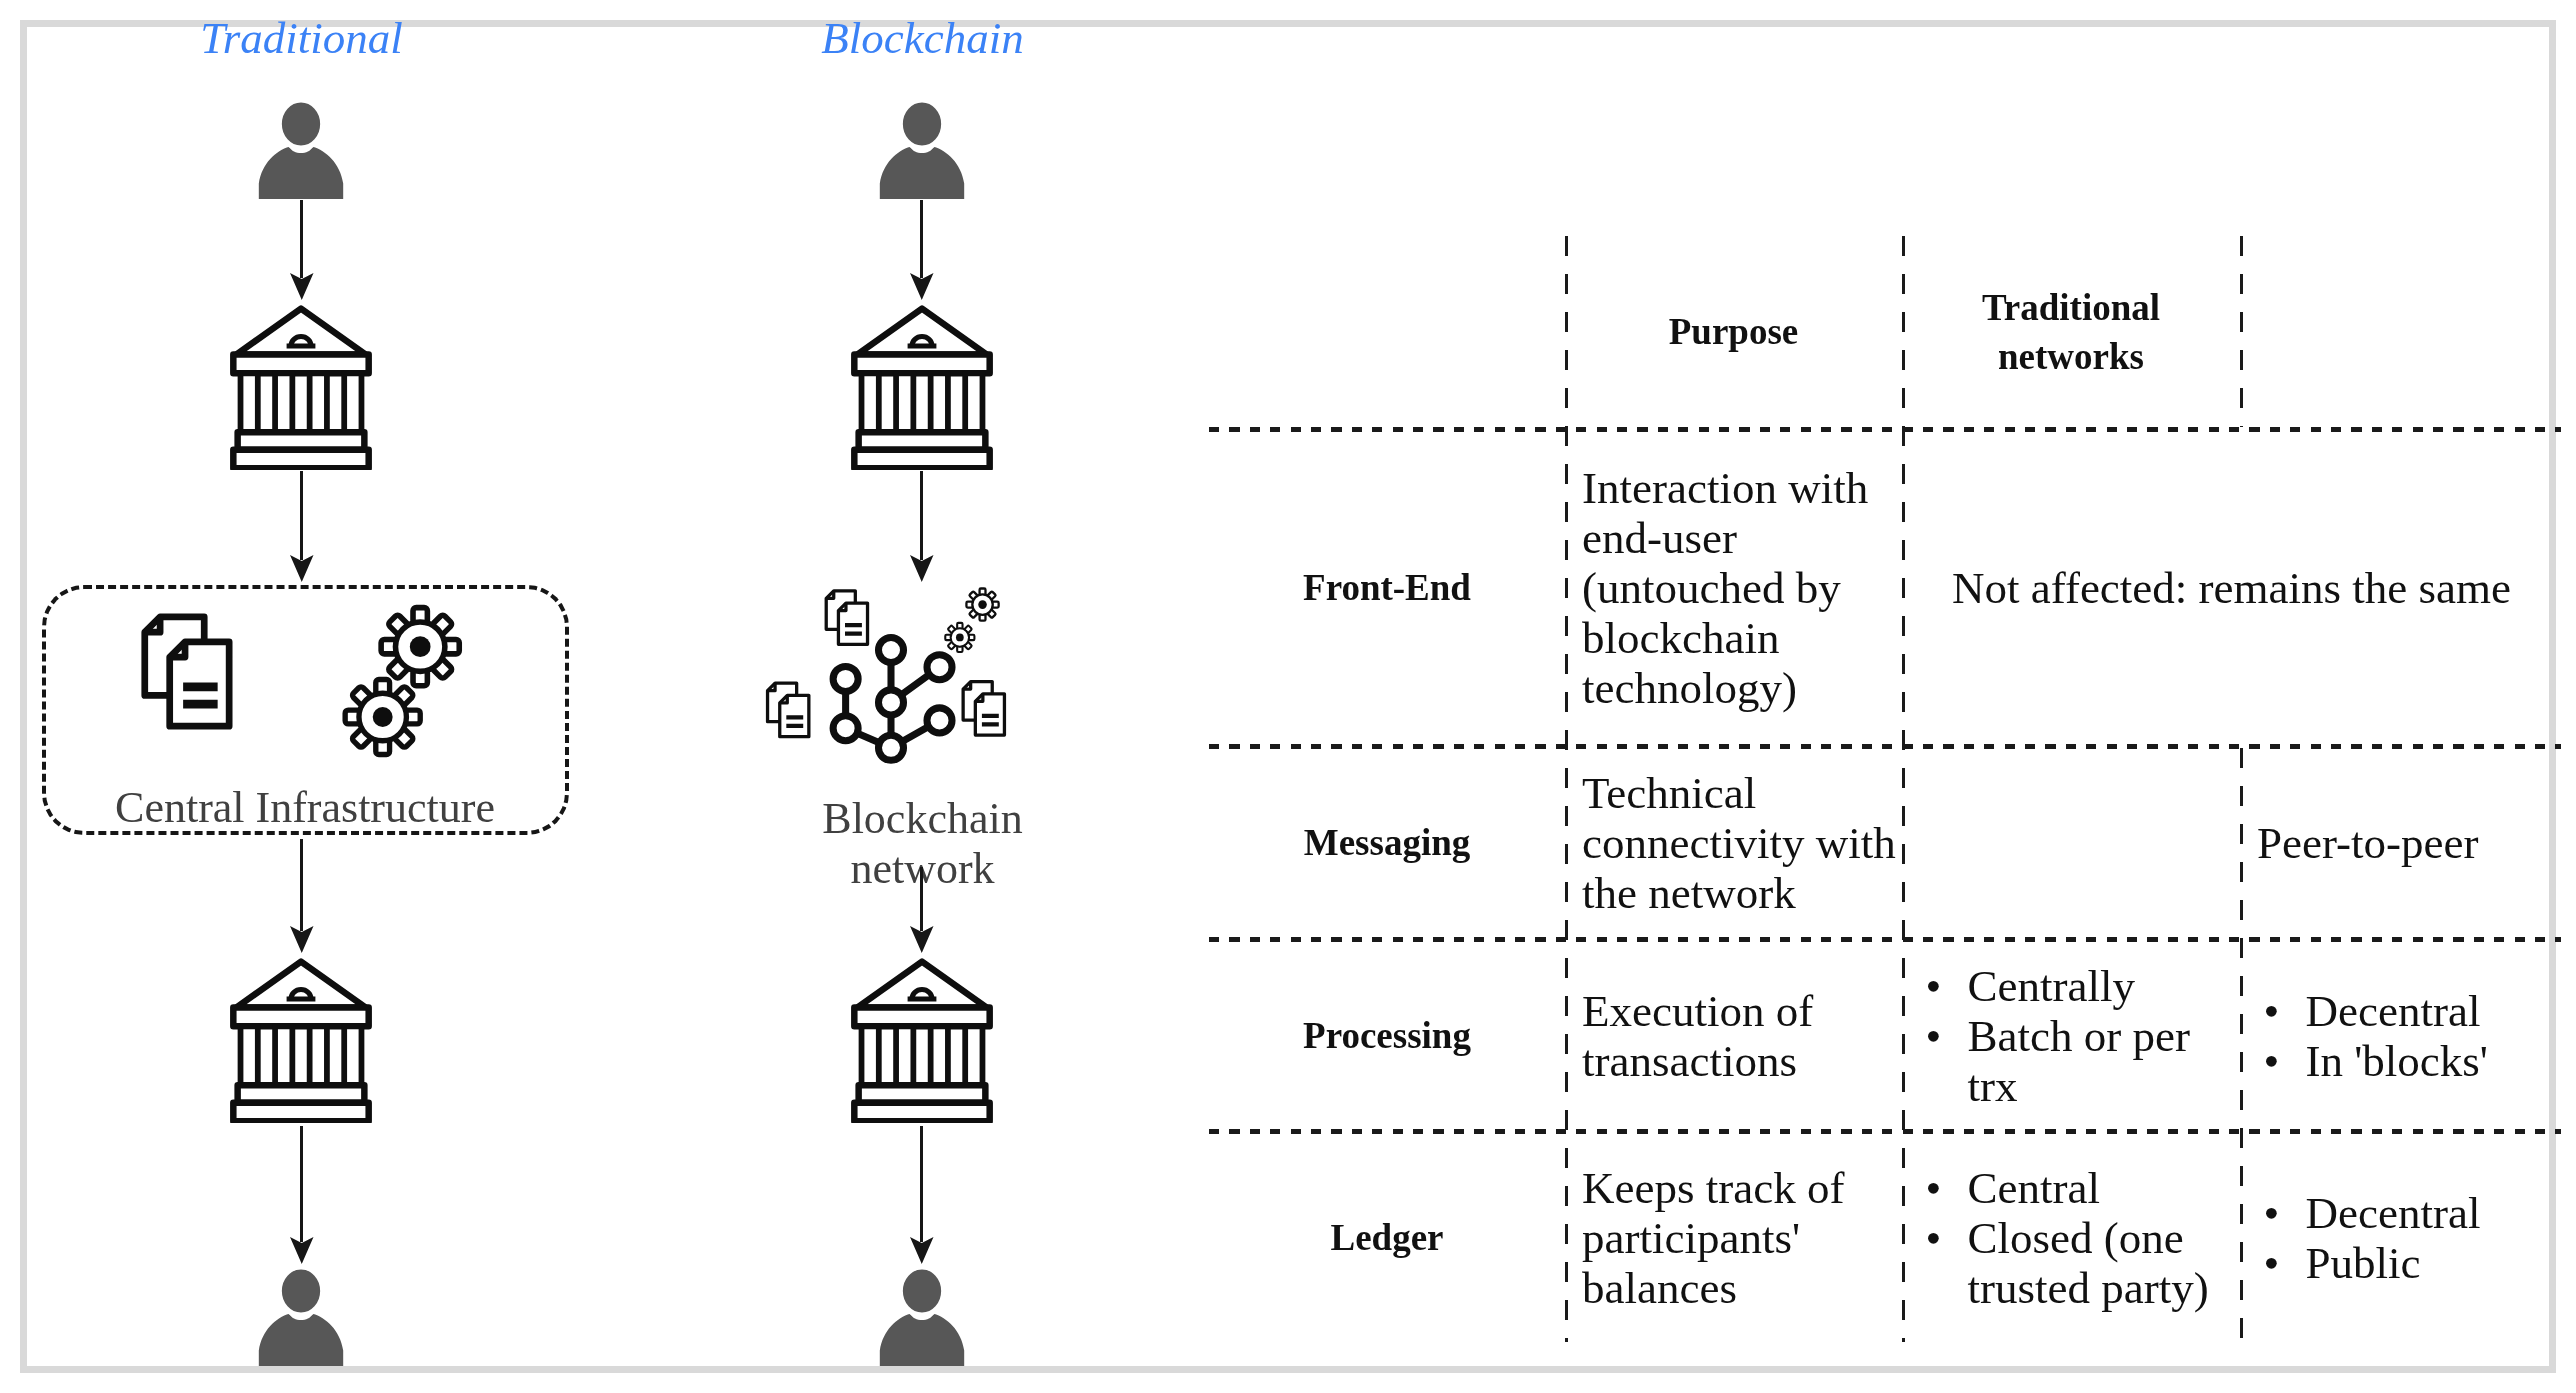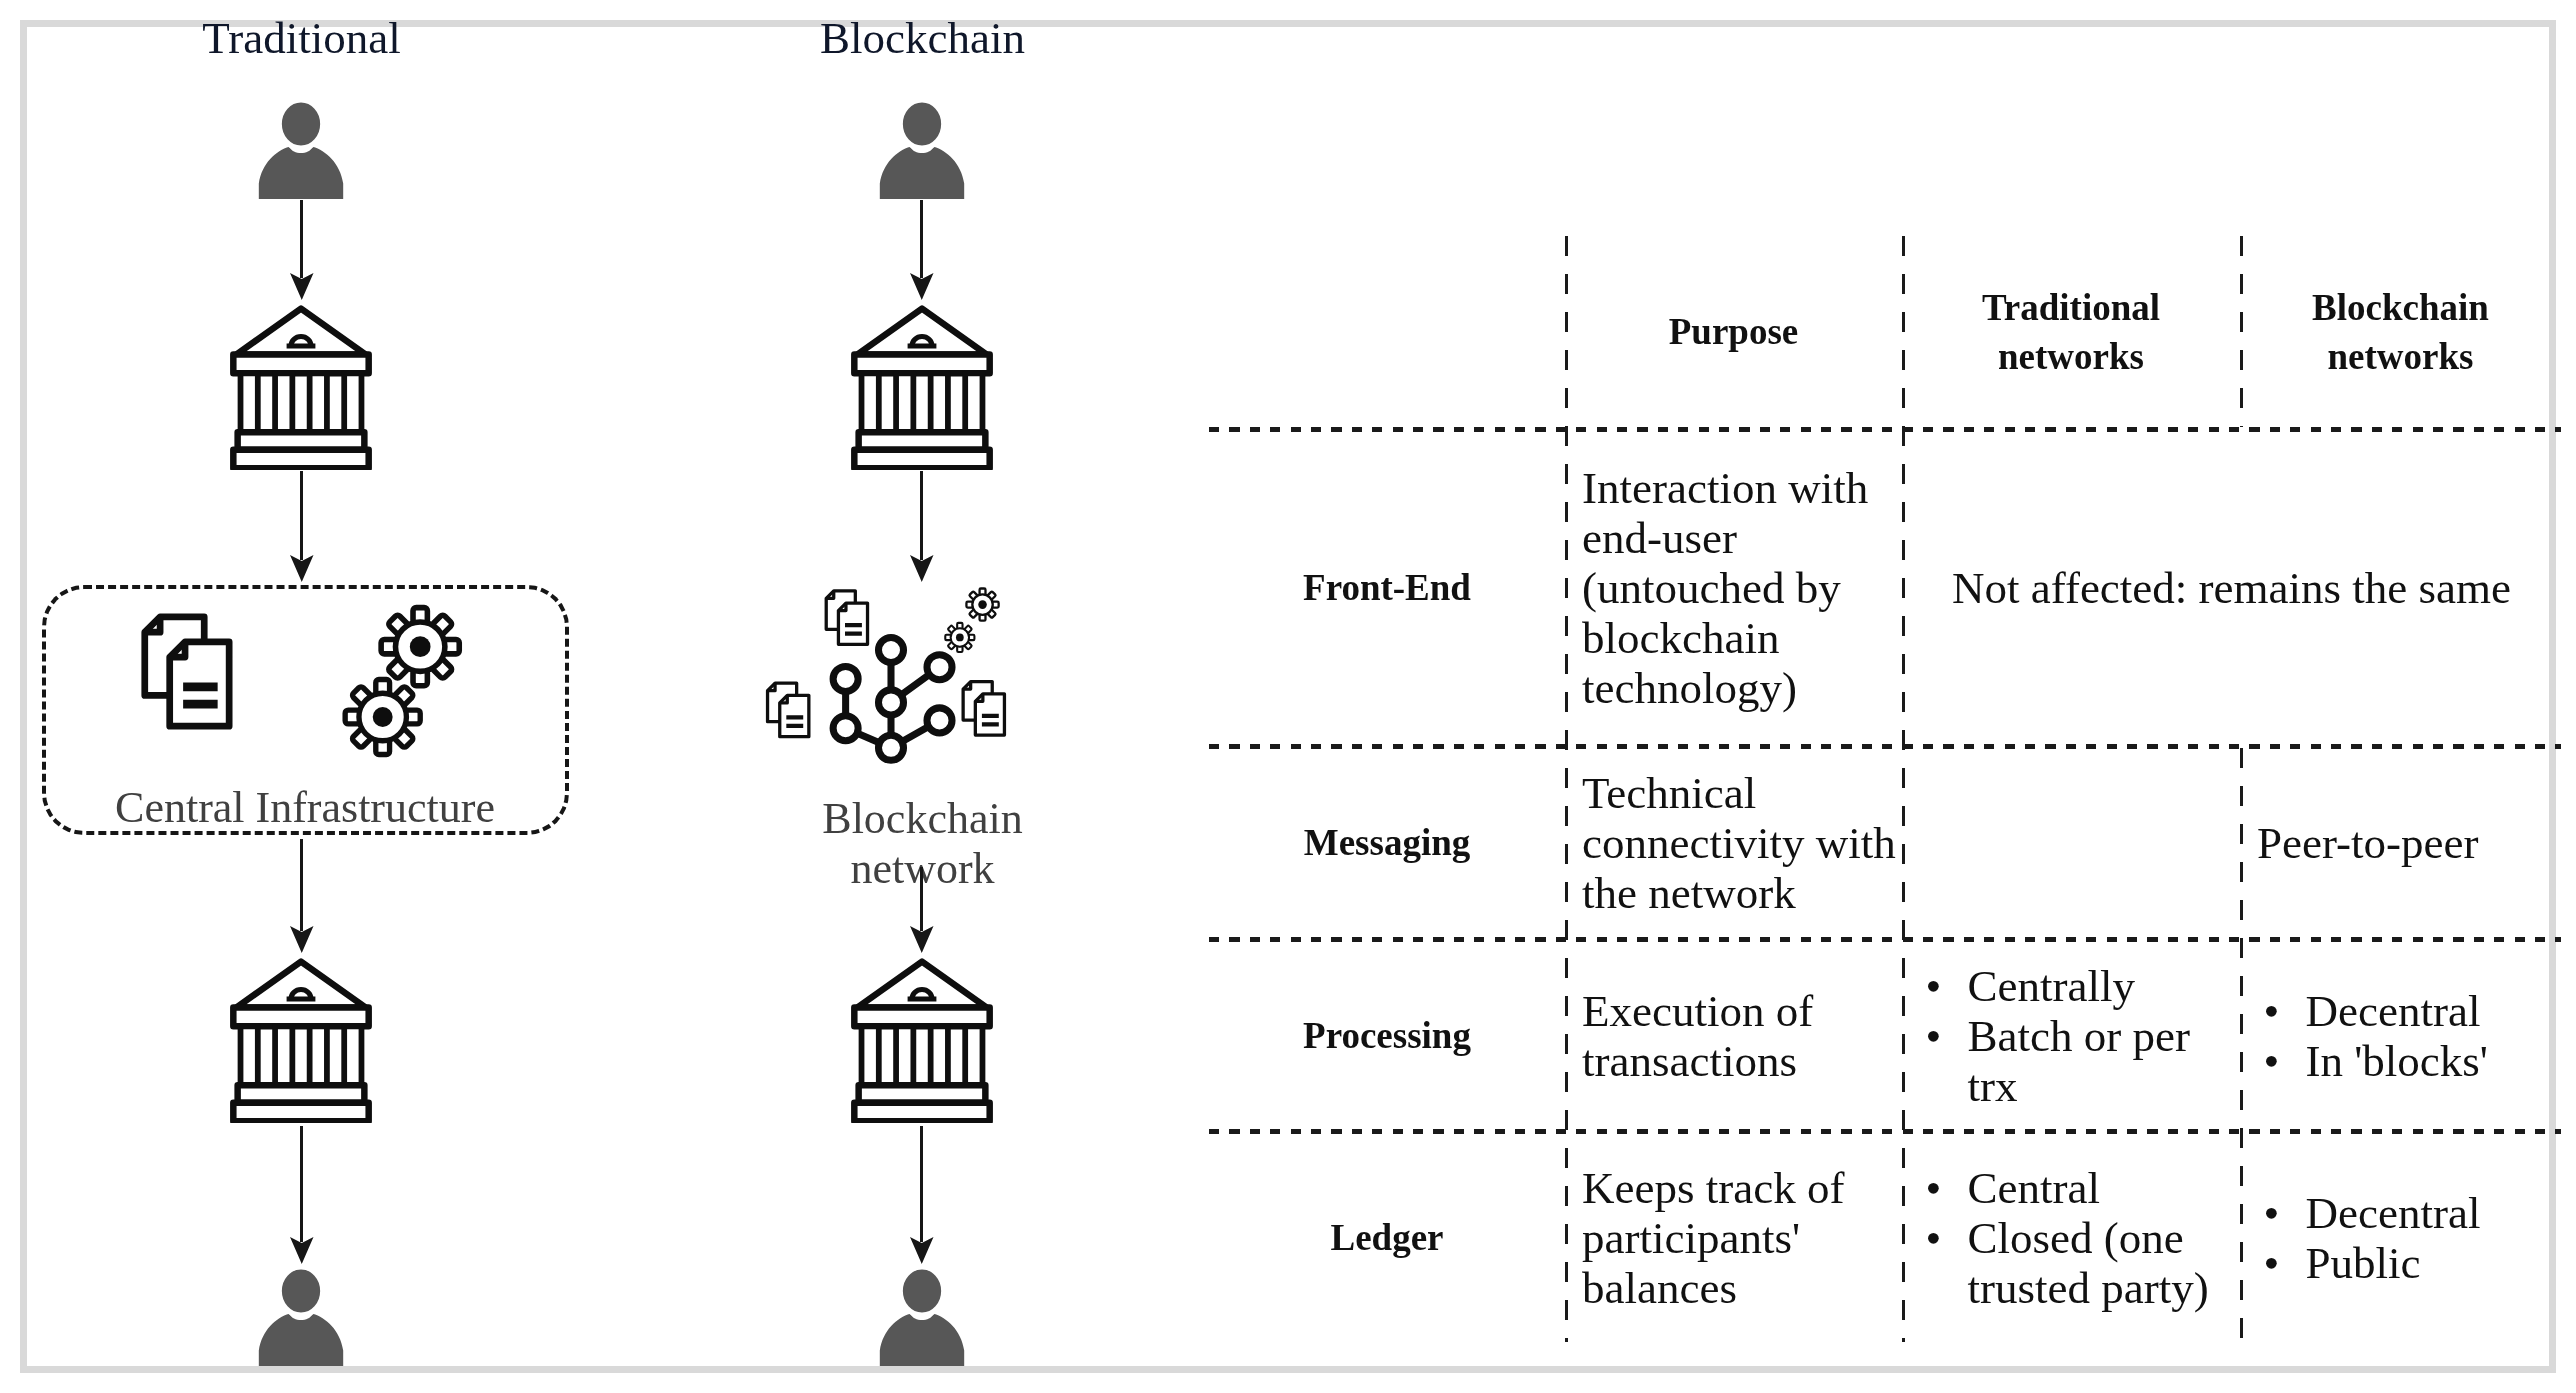--- a/index.html
+++ b/index.html
@@ -7,21 +7,21 @@
     position:relative; width:2576px; height:1393px; overflow:hidden;
     background:#fff; font-family:"Liberation Serif", serif; color:#111;
   }
   .frame {
     position:absolute; left:19.6px; top:19.6px; right:20.4px; bottom:19.6px;
     border:7px solid #d9d9d9; pointer-events:none;
   }
   .abs { position:absolute; }
 
   
-  .flow-title { position:absolute; width:313px; text-align:center; font-size:45px; line-height:50px; color:#0f172a; }
+  .flow-title { position:absolute; width:313px; text-align:center; font-size:45px; line-height:50px; color:#3b82f6;font-style:italic; }
   .mid-label  { position:absolute; text-align:center; font-size:44px; line-height:50px; color:#404040; }
   .varrow { position:absolute; width:23.5px; }
   .varrow::before { content:""; position:absolute; left:10.2px; top:0; width:3.1px; bottom:22px; background:#161616; }
   .varrow::after  { content:""; position:absolute; left:0; bottom:0; width:23.5px; height:27px; background:#161616;
                     clip-path:polygon(0 0, 50% 100%, 100% 0, 50% 22%); }
   .infra-box { position:absolute; left:42px; top:585px; width:527px; height:250px;
                border:4.7px dashed #161616; border-radius:42px; box-sizing:border-box; }
 
   
   .hline { position:absolute; height:4.7px;
@@ -161,21 +161,20 @@
   <div class="hline" style="left:1209px;top:744px;width:1352px"></div>
   <div class="hline" style="left:1209px;top:937px;width:1352px"></div>
   <div class="hline" style="left:1209px;top:1129px;width:1352px"></div>
   <div class="vline" style="left:1565px;top:236px;height:1106px"></div>
   <div class="vline" style="left:1902px;top:236px;height:1106px"></div>
   <div class="vline" style="left:2240px;top:236px;height:191px"></div>
   <div class="vline" style="left:2240px;top:748px;height:594px"></div>
 
   <div class="cell hdr" style="left:1565px;top:236px;width:337px;height:191px">Purpose</div>
   <div class="cell hdr" style="left:1910px;top:236px;width:322px;height:191px">Traditional networks</div>
-  <div class="cell hdr" style="left:2248px;top:236px;width:305px;height:191px">Blockchain networks</div>
 
   <div class="cell rowlab" style="left:1209px;top:432px;width:356px;height:312px">Front-End</div>
   <div class="cell pre padL" style="left:1565px;top:432px;width:337px;height:312px">Interaction with
 end-user
 (untouched by
 blockchain
 technology)</div>
   <div class="cell center" style="left:1902px;top:432px;width:659px;height:312px">Not affected: remains the same</div>
 
   <div class="cell rowlab" style="left:1209px;top:748px;width:356px;height:189px">Messaging</div>

